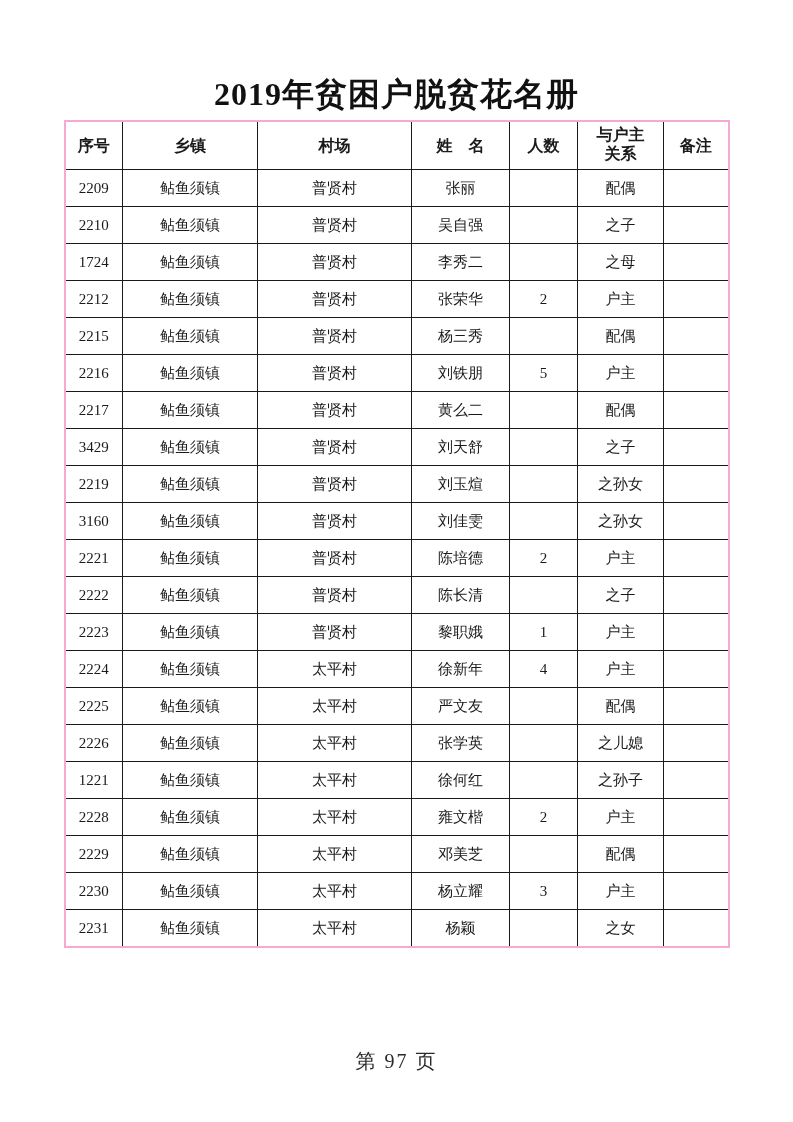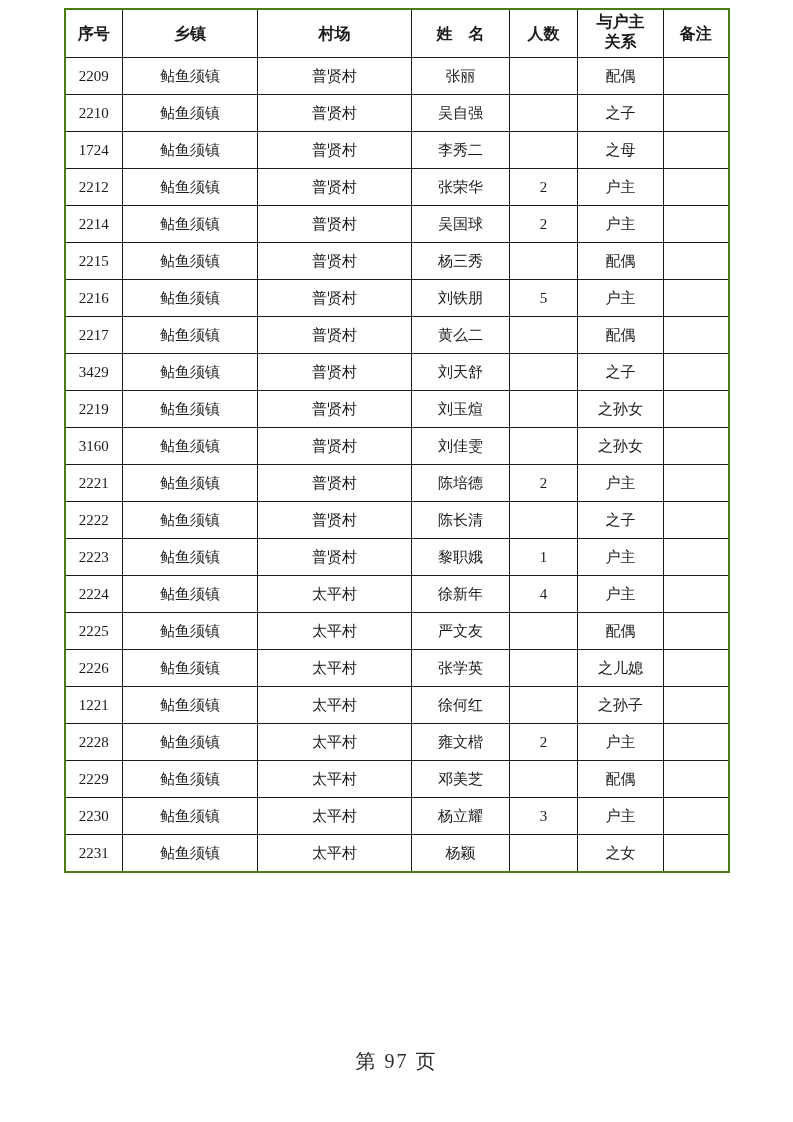--- a/index.html
+++ b/index.html
@@ -24,21 +24,21 @@
     font-weight: bold;
     letter-spacing: 1px;
     line-height: 1.1;
     color: #111111;
   }
   table.roster {
     border-collapse: collapse;
     table-layout: fixed;
     width: 664px;
     margin: 8px auto 0 auto;
-    border: 2px solid #4d7c0f;
+    border: 2px solid #f9a8d4;
   }
   table.roster th,
   table.roster td {
     border: 1px solid #1a1a1a;
     text-align: center;
     vertical-align: middle;
     padding: 0 2px;
     overflow: hidden;
     white-space: nowrap;
   }
@@ -73,20 +73,21 @@
     font-size: 20px;
     color: #2a2a2a;
     letter-spacing: 2px;
   }
 </style>
 </head>
 <body>
 
 <div class="page">
 
+  <h1 class="doc-title">2019年贫困户脱贫花名册</h1>
 
   <table class="roster">
     <colgroup>
       <col class="col-seq">
       <col class="col-town">
       <col class="col-village">
       <col class="col-name">
       <col class="col-count">
       <col class="col-relation">
       <col class="col-remark">
@@ -134,29 +135,20 @@
         <tr>
           <td>2212</td>
           <td>鲇鱼须镇</td>
           <td>普贤村</td>
           <td>张荣华</td>
           <td>2</td>
           <td>户主</td>
           <td></td>
         </tr>
         <tr>
-          <td>2214</td>
-          <td>鲇鱼须镇</td>
-          <td>普贤村</td>
-          <td>吴国球</td>
-          <td>2</td>
-          <td>户主</td>
-          <td></td>
-        </tr>
-        <tr>
           <td>2215</td>
           <td>鲇鱼须镇</td>
           <td>普贤村</td>
           <td>杨三秀</td>
           <td></td>
           <td>配偶</td>
           <td></td>
         </tr>
         <tr>
           <td>2216</td>

